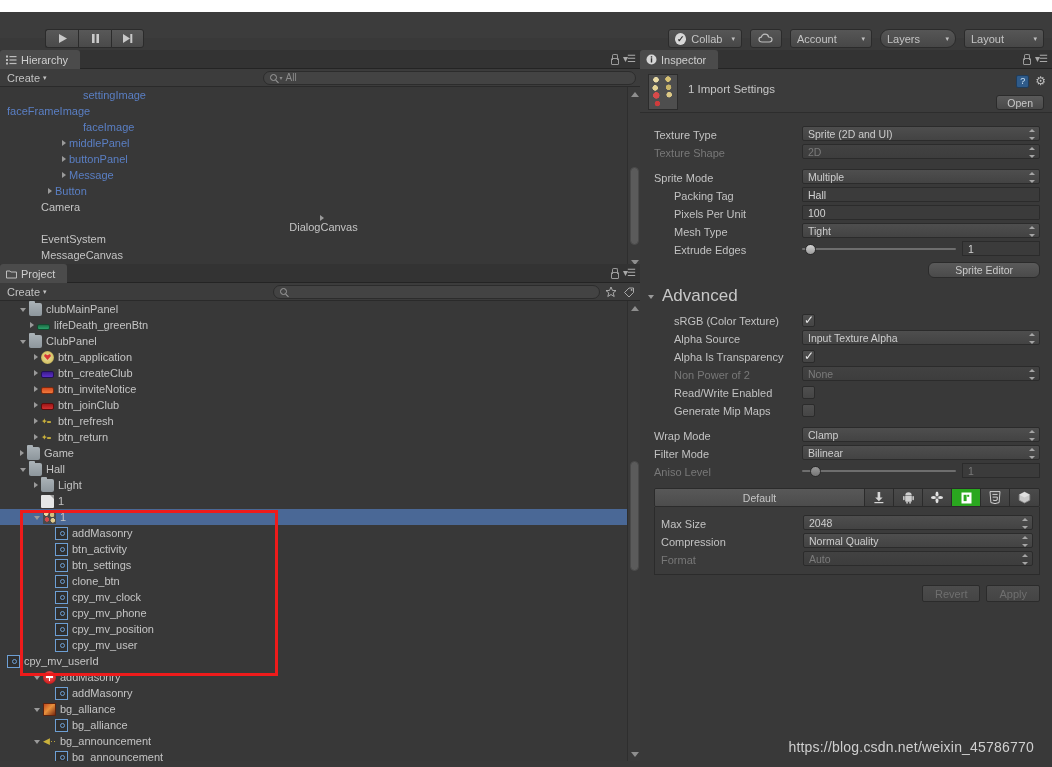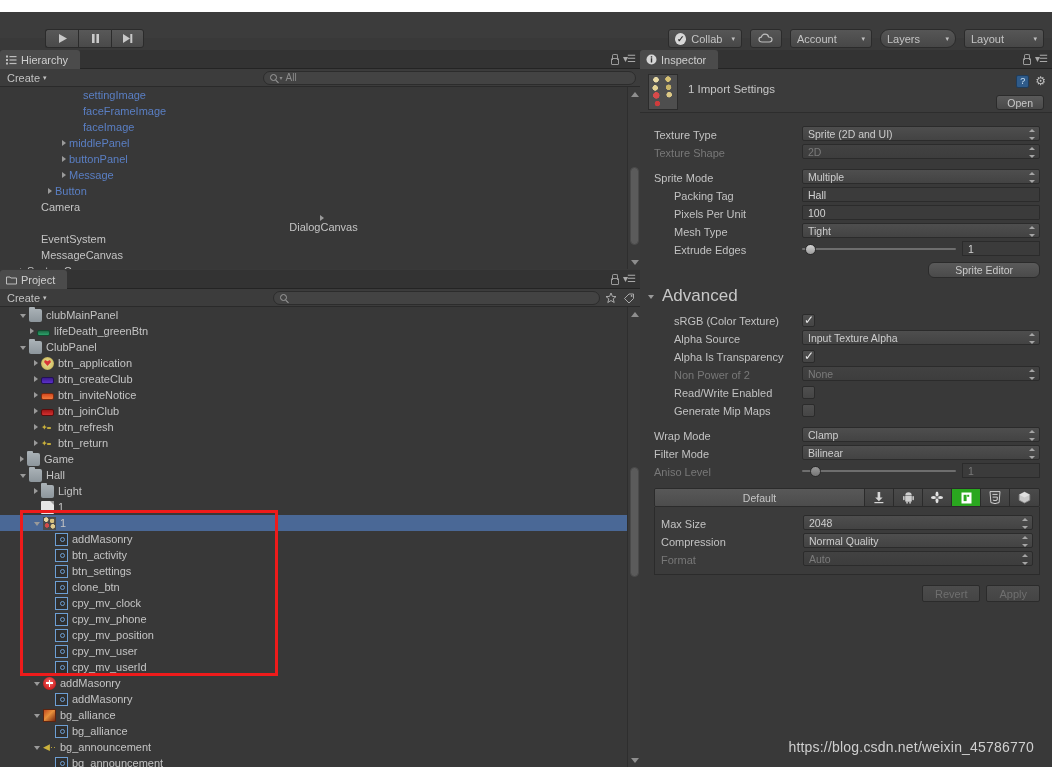--- a/index.html
+++ b/index.html
@@ -406,21 +406,21 @@
         <span class="mag"></span>
         <span class="caret" style="font-size:6px">▾</span>
         <span>All</span>
       </div>
     </div>
     <div class="panel-body" id="hierarchy-list" style="top:37px;bottom:0;right:13px;">
         <div class="row" style="padding-left: 76px;">
           <span class="tri none"></span>
           <span class="lbl prefab">settingImage</span>
         </div>
-        <div class="row" style="padding-left: 76px;">
+        <div class="row" style="">
           <span class="tri none"></span>
           <span class="lbl prefab">faceFrameImage</span>
         </div>
         <div class="row" style="padding-left: 76px;">
           <span class="tri none"></span>
           <span class="lbl prefab">faceImage</span>
         </div>
         <div class="row" style="padding-left: 62px;">
           <span class="tri "></span>
           <span class="lbl prefab">middlePanel</span>
@@ -462,21 +462,21 @@
       <div class="vs-arrow up">
           <div class="tri-up"></div>
         </div>
       <div class="vs-thumb" style="top:80px;height:78px;"></div>
       <div class="vs-arrow down">
           <div class="tri-dn"></div>
         </div>
     </div>
   </div>
 
-  <div class="panel" id="project" style="left:0;top:270px;width:640px;height:497px;">
+  <div class="panel" id="project" style="left:0;top:264px;width:640px;height:497px;">
     <div class="panel-tabbar">
       <div class="panel-tab">
         <svg width="11" height="10" viewBox="0 0 11 10">
           <path d="M0.5 2 L4 2 L4.8 3 L10.5 3 L10.5 9 L0.5 9 Z" fill="none" stroke="#bdbdbd" stroke-width="1"></path>
         </svg>
         <span>Project</span>
       </div>
       <div class="tabbar-right">
         <div class="lock-icon"></div>
         <div class="menu-icon">▾☰</div>
@@ -608,21 +608,21 @@
         <div class="row" style="padding-left: 48px;">
           <span class="tri none"></span>
           <span class="ico ico-sprite"></span>
           <span class="lbl">cpy_mv_position</span>
         </div>
         <div class="row" style="padding-left: 48px;">
           <span class="tri none"></span>
           <span class="ico ico-sprite"></span>
           <span class="lbl">cpy_mv_user</span>
         </div>
-        <div class="row" style="padding-left: 48px;">
+        <div class="row" style="">
           <span class="tri none"></span>
           <span class="ico ico-sprite"></span>
           <span class="lbl">cpy_mv_userId</span>
         </div>
         <div class="row" style="padding-left: 34px;">
           <span class="tri open"></span>
           <span class="ico ico-plusred"></span>
           <span class="lbl">addMasonry</span>
         </div>
         <div class="row" style="padding-left: 48px;">

